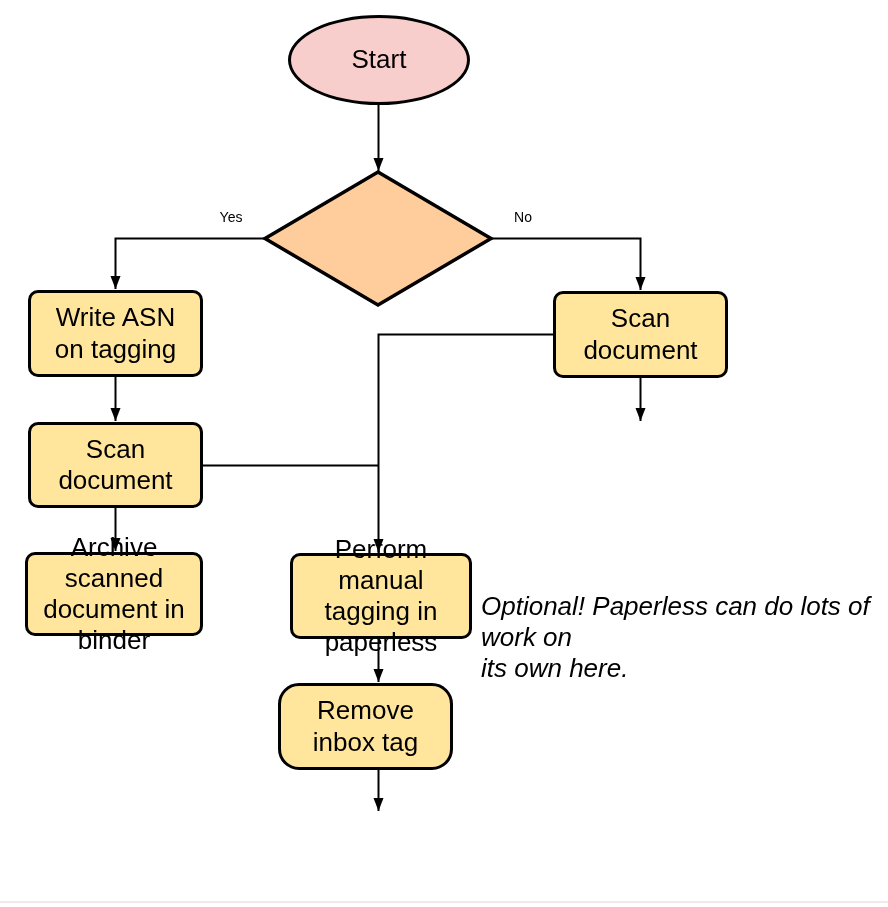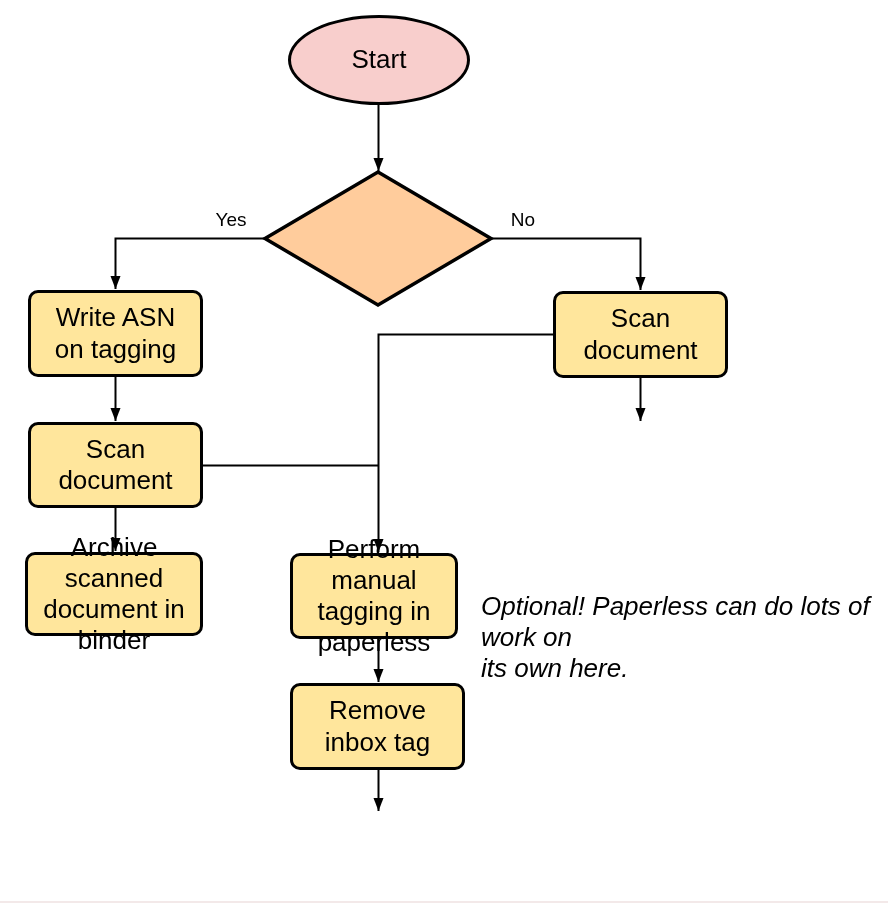--- a/index.html
+++ b/index.html
@@ -38,21 +38,21 @@
   .term{
     background:var(--terminator-fill);
     border:3.5px solid var(--shape-border);
     border-radius:50%;
   }
   .diamond-label{
     position:absolute;z-index:1;display:flex;align-items:center;justify-content:center;
     text-align:center;font-size:19px;line-height:1.2;white-space:pre-line;
   }
   .edge-label{
-    position:absolute;z-index:1;font-size:19px;line-height:1.1;
+    position:absolute;z-index:1;font-size:14px;line-height:1.1;
     text-align:center;background:var(--canvas-bg);padding:0 2px;
   }
   .annotation{
     position:absolute;z-index:1;font-size:26px;line-height:1.2;
     font-style:italic;white-space:pre-line;text-align:left;
   }
   .footer-line{
     position:absolute;left:0;top:901px;width:888px;height:2px;
     background:var(--footer-line);z-index:1;
   }
@@ -92,25 +92,25 @@
 
   <div class="node proc" style="left:28px;top:422px;width:175px;height:86px;">Scan document</div>
 
   <div class="node proc" style="left:25px;top:552px;width:178px;height:84px;">Archive scanned
 document in
 binder</div>
 
   <div class="node proc" style="left:553px;top:291px;width:175px;height:87px;">Scan document</div>
 
 
-  <div class="node proc" style="left:290px;top:553px;width:168px;height:86px;">Perform manual
+  <div class="node proc" style="left:290px;top:553px;width:182px;height:86px;">Perform manual
 tagging in
 paperless</div>
 
-  <div class="node proc" style="left:290px;top:683px;width:175px;height:87px;">Remove
+  <div class="node proc" style="left:278px;top:683px;width:175px;height:87px;border-radius:21px;">Remove
 inbox tag</div>
 
   <div class="edge-label" style="left:205px;top:210px;width:48px;">Yes</div>
 
   <div class="edge-label" style="left:497px;top:210px;width:48px;">No</div>
 
   <div class="annotation" style="left:481px;top:591px;width:404px;">Optional! Paperless can do lots of work on
 its own here.</div>
 
   <div class="footer-line"></div>

